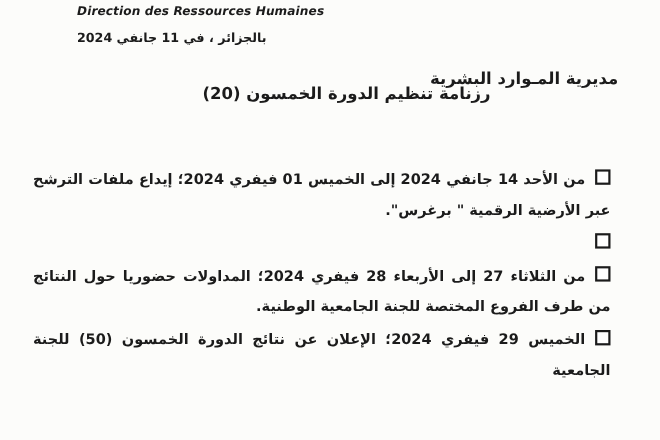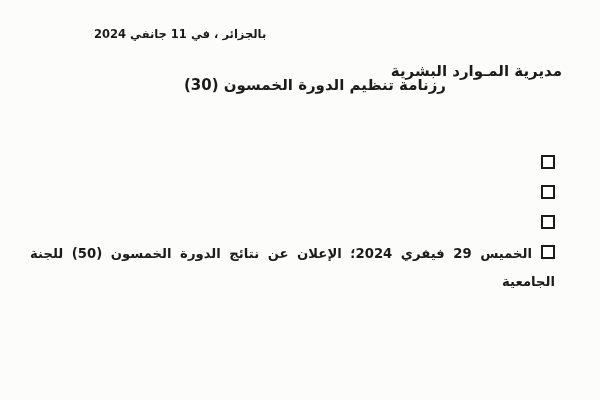--- a/index.html
+++ b/index.html
@@ -18,21 +18,21 @@
     letter-spacing:.1px;
   }
   .hdr-ar{
     position:absolute;top:18px;right:38px;
     direction:rtl;
     font-size:15px;font-weight:bold;margin-top:44px;
   }
   .hdr-date{
     position:absolute;top:27px;left:70px;
     direction:rtl;
-    font-size:11.5px;font-weight:bold;margin-left:24px;
+    font-size:11.5px;font-weight:bold;
   }
   .title{
     position:absolute;top:70px;left:40px;right:10px;
     direction:rtl;text-align:center;
     font-size:15px;font-weight:bold;line-height:30px;
   }
   .list{
     position:absolute;top:150px;left:30px;right:45px;
     direction:rtl;
   }
@@ -50,42 +50,43 @@
     background:#fff;
     margin-left:9px;
     vertical-align:-1px;
   }
 </style>
 </head>
 <body>
 
 <div class="page">
 
+  <div class="hdr-fr">Direction des Ressources Humaines</div>
 
   <div class="hdr-ar">مديرية المـوارد البشرية</div>
 
   <div class="hdr-date">بالجزائر ، في 11 جانفي 2024</div>
 
   <div class="title">
-    <div>رزنامة تنظيم الدورة الخمسون (30)</div>
+    <div>رزنامة تنظيم الدورة الخمسون (20)</div>
   </div>
 
   <div class="list">
 
     <div class="item">
-      <span class="cb"></span>
+      <span class="cb"></span><span>من الأحد 14 جانفي 2024 إلى الخميس 01 فيفري 2024؛ إيداع ملفات الترشح عبر الأرضية الرقمية " برغرس".</span>
     </div>
 
     <div class="item">
       <span class="cb"></span>
     </div>
 
 
     <div class="item">
-      <span class="cb"></span>
+      <span class="cb"></span><span>من الثلاثاء 27 إلى الأربعاء 28 فيفري 2024؛ المداولات حضوريا حول النتائج من طرف الفروع المختصة للجنة الجامعية الوطنية.</span>
     </div>
 
     <div class="item">
       <span class="cb"></span><span>الخميس 29 فيفري 2024؛ الإعلان عن نتائج الدورة الخمسون (50) للجنة الجامعية</span>
     </div>
 
   </div>
 
 </div>
 

